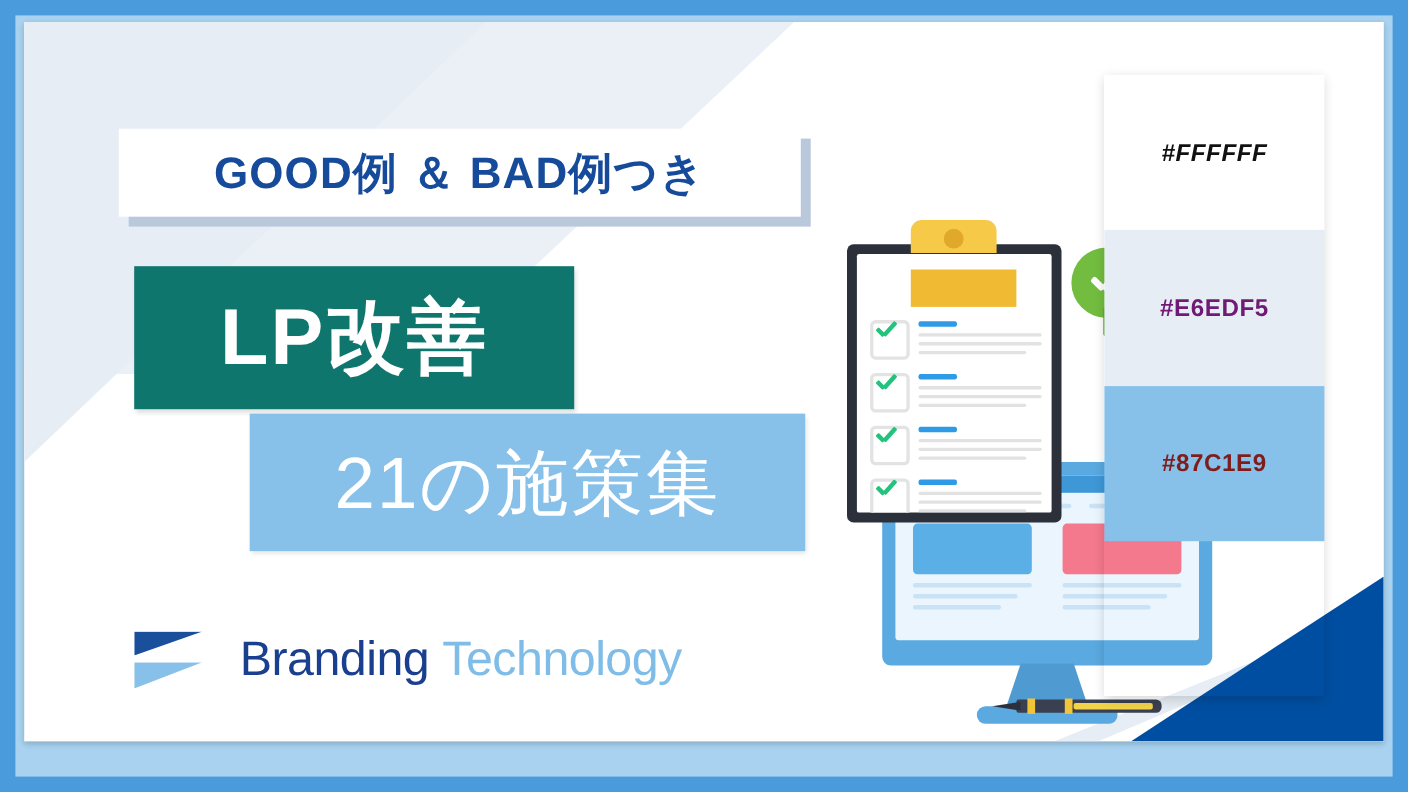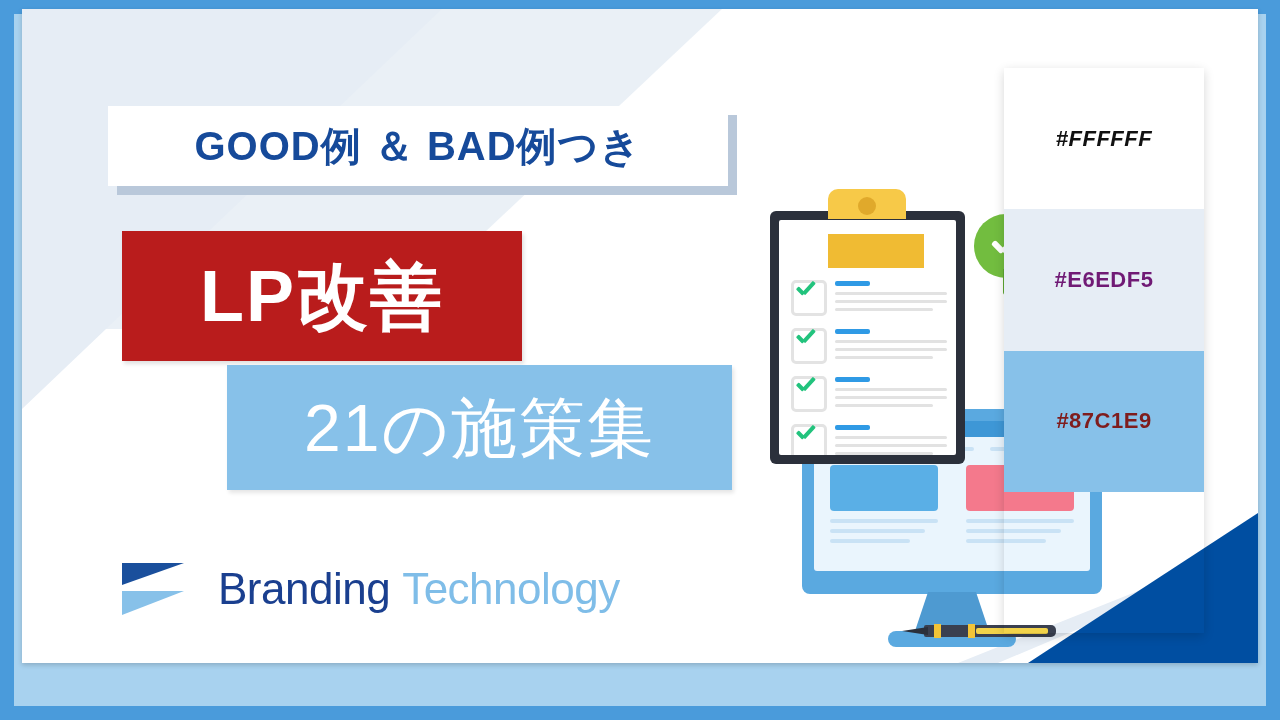--- a/index.html
+++ b/index.html
@@ -9,21 +9,21 @@
     background:#4a9bdb;
   }
   #stage{position:relative;width:1280px;height:720px;}
 
   
   .frame-outer{position:absolute;inset:0;background:#4a9bdb;}
   .frame-inner-line{position:absolute;left:14px;top:14px;right:14px;bottom:14px;background:#a8d2ef;}
 
   
   .card{
-    position:absolute;left:22px;top:9px;width:1236px;height:654px;
+    position:absolute;left:22px;top:20px;width:1236px;height:654px;
     background:#ffffff;overflow:hidden;
     box-shadow:0 2px 5px rgba(0,0,0,.18);
     text-align:right;
   }
 
   
   .bg-tri-tl{
     position:absolute;left:0;top:0;width:420px;height:400px;
     background:#e6edf5;
     clip-path:polygon(0 0,420px 0,420px 0,0 400px);
@@ -55,21 +55,21 @@
     position:absolute;left:86px;top:97px;width:620px;height:80px;
     background:#ffffff;display:flex;align-items:center;justify-content:center;
   }
   .eyebrow-text{
     font-size:40px;font-weight:bold;color:#164a9a;letter-spacing:1px;white-space:nowrap;
   }
 
   
   .band-dark{
     position:absolute;left:100px;top:222px;width:400px;height:130px;
-    background:#b91c1c;display:flex;align-items:center;justify-content:center;
+    background:#0f766e;display:flex;align-items:center;justify-content:center;
     box-shadow:2px 3px 4px rgba(0,0,0,.12);
   }
   .band-dark-text{
     font-size:72px;font-weight:bold;color:#ffffff;letter-spacing:2px;white-space:nowrap;
     line-height:1;
   }
   .band-light{
     position:absolute;left:205px;top:356px;width:505px;height:125px;
     background:#87c1e9;display:flex;align-items:center;justify-content:center;
     box-shadow:2px 3px 4px rgba(0,0,0,.10);

